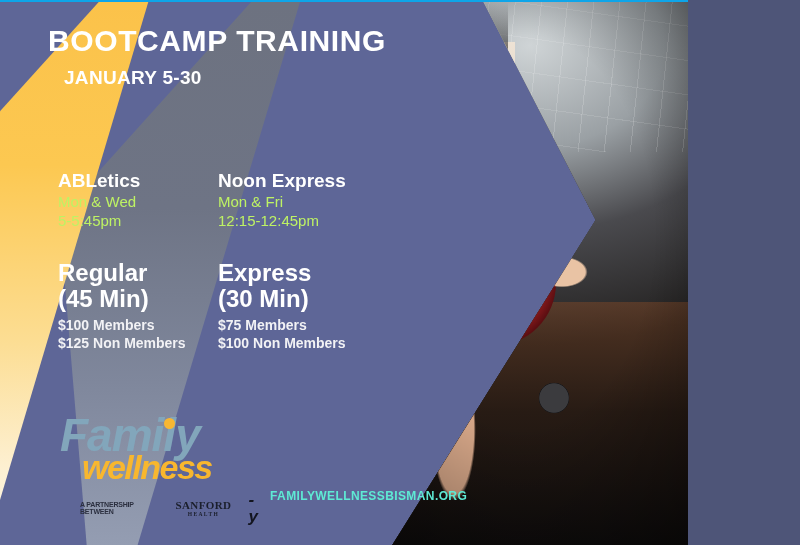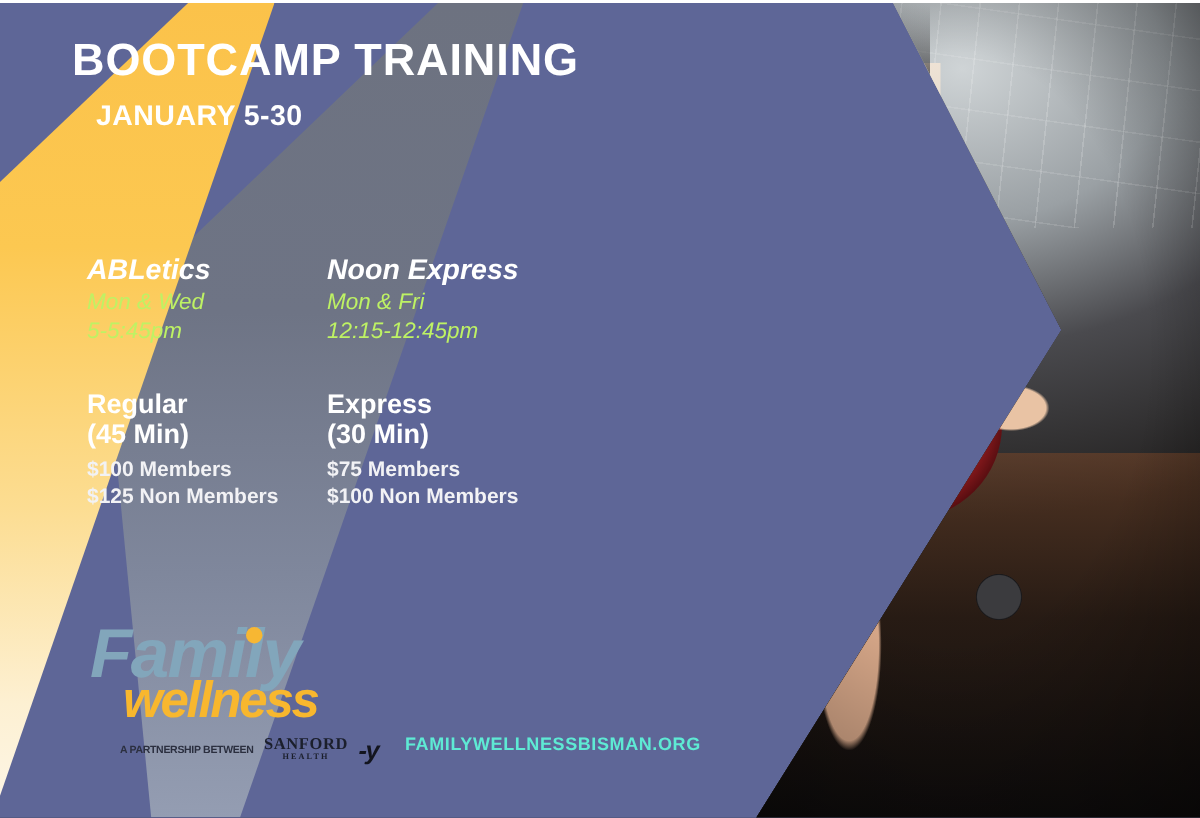--- a/index.html
+++ b/index.html
@@ -5,24 +5,24 @@
   * { margin:0; padding:0; box-sizing:border-box; }
 
   html, body {
     width:800px; height:545px;
     background:#4e5578;
     font-family:"Liberation Sans", sans-serif;
   }
 
   #flyer {
     position:relative;
-    width:800px; height:545px;
+    width:688px; height:545px;
     overflow:hidden;
     background:#5e6697;
-    border-top:2px solid #ffffff;
+    border-top:2px solid #0ea5e9;
   }
 
   
   #photo-panel{
     position:absolute;
     top:0; right:0;
     width:330px; height:545px;
     overflow:hidden;
     clip-path: polygon(38% 0%, 100% 0%, 100% 100%, 10% 100%, 72% 40%);
     background:#211c1f;
@@ -147,35 +147,35 @@
   }
   #sub-title{
     margin-top:11px; margin-left:16px;
     font-size:19px; font-weight:700; color:#ffffff; letter-spacing:.3px;
   }
 
   #classes{
     position:absolute; left:58px; top:168px;
     display:flex; gap:0;
   }
-  .class-col{ width:160px;font-style:italic; }
+  .class-col{ width:160px; }
   .class-name{
     font-size:19px; font-weight:700; color:#ffffff; line-height:1.15;
   }
   .class-line{
     font-size:15px; font-weight:400; color:#bef264; line-height:1.28;
   }
 
   #pricing{
     position:absolute; left:58px; top:258px;
     display:flex; gap:0;
   }
   .price-col{ width:160px; }
   .price-title{
-    font-size:18px; font-weight:700; color:#ffffff; line-height:1.1;
+    font-size:24px; font-weight:700; color:#ffffff; line-height:1.1;
   }
   .price-line{
     font-size:14px; font-weight:700; color:#f2f2f5; line-height:1.3;
   }
   .price-lines{ margin-top:3px; }
 
   
   #logo{ position:absolute; left:60px; top:412px; width:200px; }
   #logo-family{
     font-size:46px; font-weight:700; font-style:italic;
@@ -186,21 +186,21 @@
     position:absolute; left:104px; top:4px;
     width:11px; height:11px; border-radius:50%;
     background:#f7b733;
   }
   #logo-wellness{
     font-size:34px; font-weight:700; font-style:italic;
     color:#f8b72e; letter-spacing:-1.5px; line-height:.94;
     margin-left:22px; margin-top:-4px;
   }
   #partner-row{
-    display:flex; align-items:center; gap:7px;
+    display:flex; align-items:center; gap:17px;
     margin-top:7px; margin-left:20px;
   }
   #partner-text{
     font-size:7px; font-weight:700; color:#2b2f3f; letter-spacing:-.2px;
   }
   #sanford-block{ text-align:center; line-height:1; }
   #sanford-name{
     font-family:"Liberation Serif", serif;
     font-size:11px; font-weight:700; color:#1b1f2c; letter-spacing:.4px;
   }

